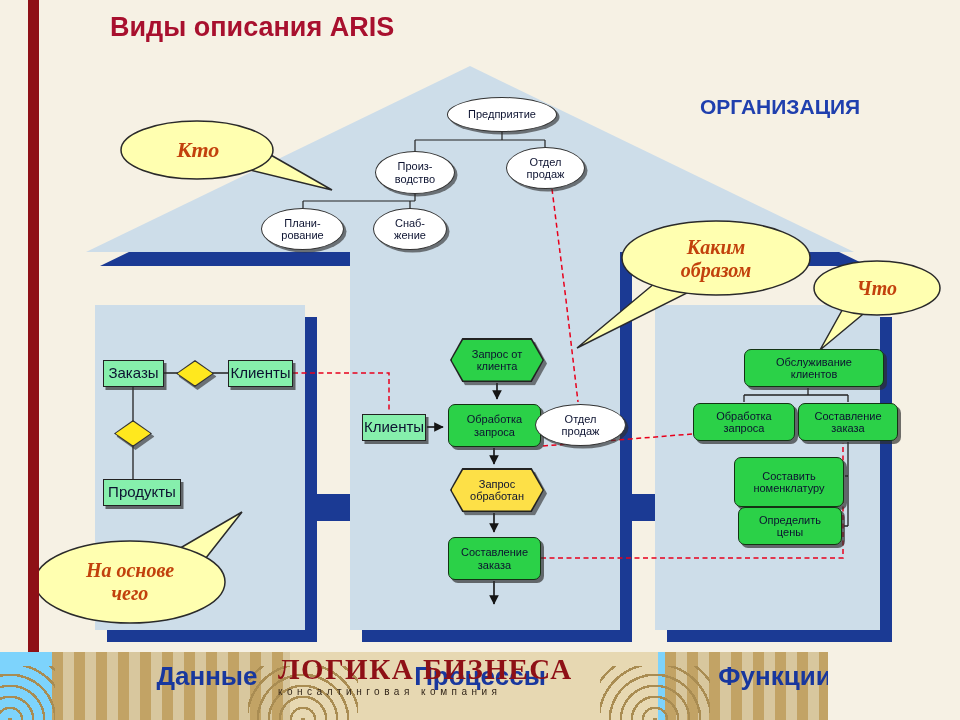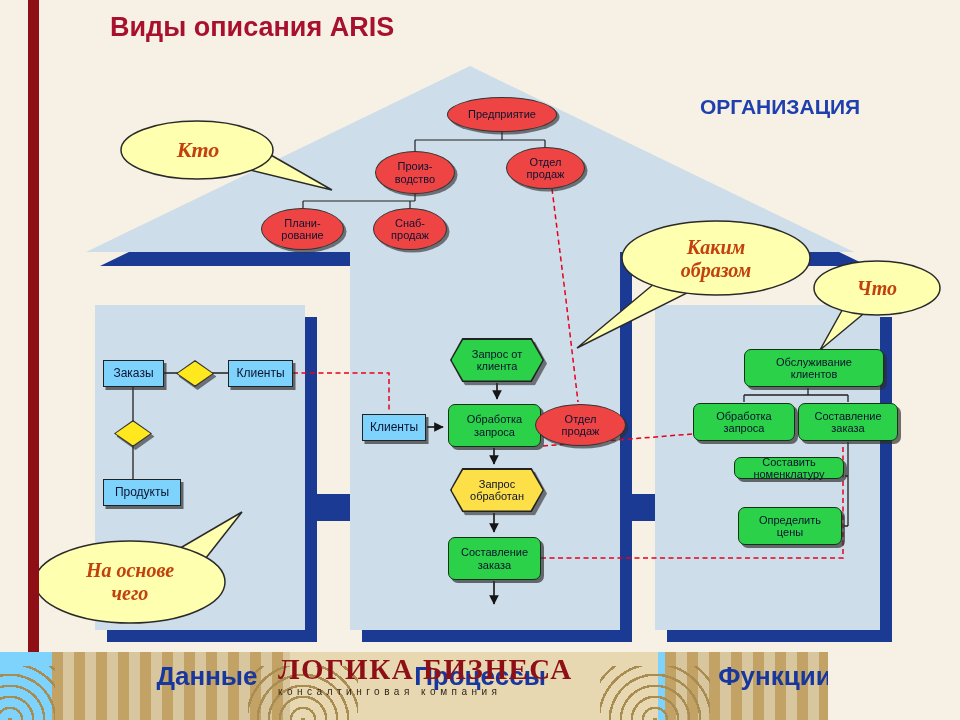--- a/index.html
+++ b/index.html
@@ -4,22 +4,22 @@
 <style>
   *{margin:0;padding:0;box-sizing:border-box}
   html,body{width:960px;height:720px}
   body{position:relative;font-family:"Liberation Sans",sans-serif;background:#f6f1e4;overflow:hidden}
   svg.bg{position:absolute;left:0;top:0;z-index:1}
   .redstripe{position:absolute;left:28px;top:0;width:11px;height:652px;background:#8e1016;z-index:2}
   .title{position:absolute;left:110px;top:12px;font-size:27px;font-weight:bold;color:#a8102e;z-index:4}
   .orglabel{position:absolute;left:700px;top:95px;width:240px;text-align:left;font-size:21px;font-weight:bold;color:#1f3fae;z-index:4}
   .node{position:absolute;display:flex;align-items:center;justify-content:center;text-align:center;
         white-space:pre-line;line-height:1.12;color:#0c1230;font-size:11px;z-index:3}
-  .ellipse{background:#ef4444;border:1.4px solid #333;border-radius:50%;box-shadow:2.5px 2.5px 0 rgba(45,45,45,.62)}
-  .cyanbox{background:#7dd3fc;border:1.3px solid #222;box-shadow:2.5px 3px 0 rgba(45,45,45,.68);font-size:12px}
+  .ellipse{background:#ffffff;border:1.4px solid #333;border-radius:50%;box-shadow:2.5px 2.5px 0 rgba(45,45,45,.62)}
+  .cyanbox{background:#86efac;border:1.3px solid #222;box-shadow:2.5px 3px 0 rgba(45,45,45,.68);font-size:15px}
   .fnbox{background:#2bd148;border:1.3px solid #143314;border-radius:7px;box-shadow:3px 3px 0 rgba(45,45,45,.68)}
   .hexwrap{position:absolute;z-index:3}
   .hex{position:absolute;clip-path:polygon(13% 0,87% 0,100% 50%,87% 100%,13% 100%,0 50%)}
   .hex.sh{inset:0;transform:translate(3px,3.5px);background:rgba(45,45,45,.62)}
   .hex.bd{inset:0;background:#222}
   .hex.fl{inset:1.5px;display:flex;align-items:center;justify-content:center;text-align:center;
           white-space:pre-line;line-height:1.12;font-size:11px;color:#0c1230}
   .fl.green{background:#2bd148}
   .fl.pink{background:#fde047}
   .diawrap{position:absolute;z-index:3}
@@ -110,21 +110,21 @@
 чего</div>
 
 <div class="node ellipse" style="left:447px;top:97px;width:110px;height:35px">Предприятие</div>
 <div class="node ellipse" style="left:375px;top:151px;width:80px;height:43px">Произ-
 водство</div>
 <div class="node ellipse" style="left:506px;top:147px;width:79px;height:42px">Отдел
 продаж</div>
 <div class="node ellipse" style="left:261px;top:208px;width:83px;height:42px">Плани-
 рование</div>
 <div class="node ellipse" style="left:373px;top:208px;width:74px;height:42px">Снаб-
-продаж</div>
+жение</div>
 
 <div class="node cyanbox" style="left:103px;top:360px;width:61px;height:27px">Заказы</div>
 <div class="node cyanbox" style="left:228px;top:360px;width:65px;height:27px">Клиенты</div>
 <div class="node cyanbox" style="left:103px;top:479px;width:78px;height:27px">Продукты</div>
 <div class="diawrap" style="left:176px;top:360px;width:38px;height:27px">
   <div class="dia sh"></div>
   <div class="dia bd"></div>
   <div class="dia fl"></div>
 </div>
 <div class="diawrap" style="left:114px;top:420px;width:38px;height:27px">
@@ -152,21 +152,21 @@
 </div>
 <div class="node fnbox" style="left:448px;top:537px;width:93px;height:43px">Составление
 заказа</div>
 
 <div class="node fnbox" style="left:744px;top:349px;width:140px;height:38px">Обслуживание
 клиентов</div>
 <div class="node fnbox" style="left:693px;top:403px;width:102px;height:38px">Обработка
 запроса</div>
 <div class="node fnbox" style="left:798px;top:403px;width:100px;height:38px">Составление
 заказа</div>
-<div class="node fnbox" style="left:734px;top:457px;width:110px;height:22px">Составить
+<div class="node fnbox" style="left:734px;top:457px;width:110px;height:50px">Составить
 номенклатуру</div>
 <div class="node fnbox" style="left:738px;top:507px;width:104px;height:38px">Определить
 цены</div>
 
 <div class="footer">
   <div class="stripes" style="left:52px;width:238px"></div>
   <div class="stripes" style="left:665px;width:242px"></div>
   <div class="centerpanel"></div>
   <div class="arcs" style="left:-35px;width:90px"></div>
   <div class="arcs" style="left:248px"></div>

